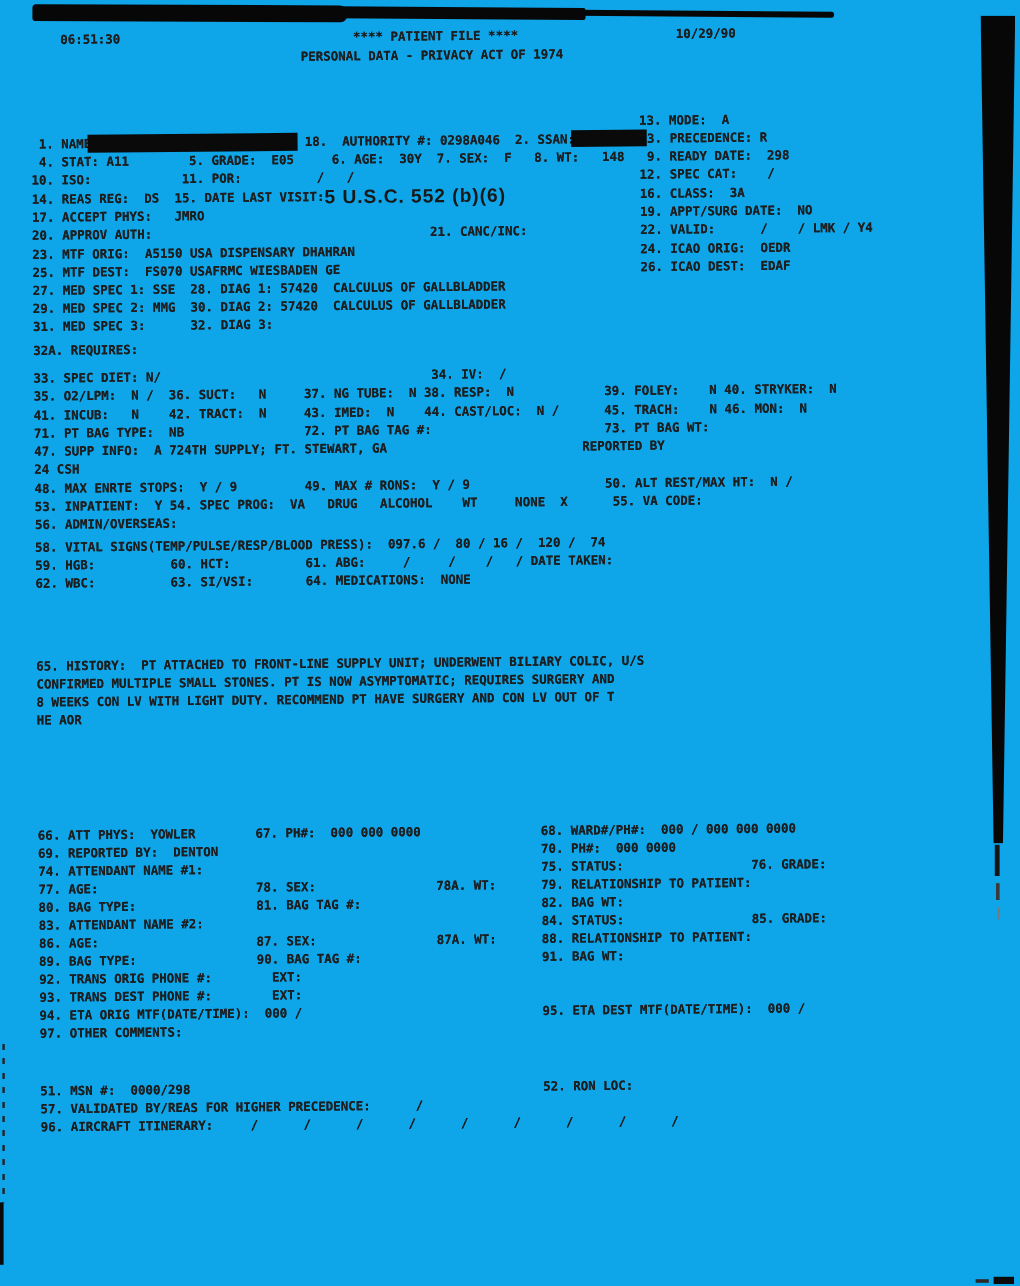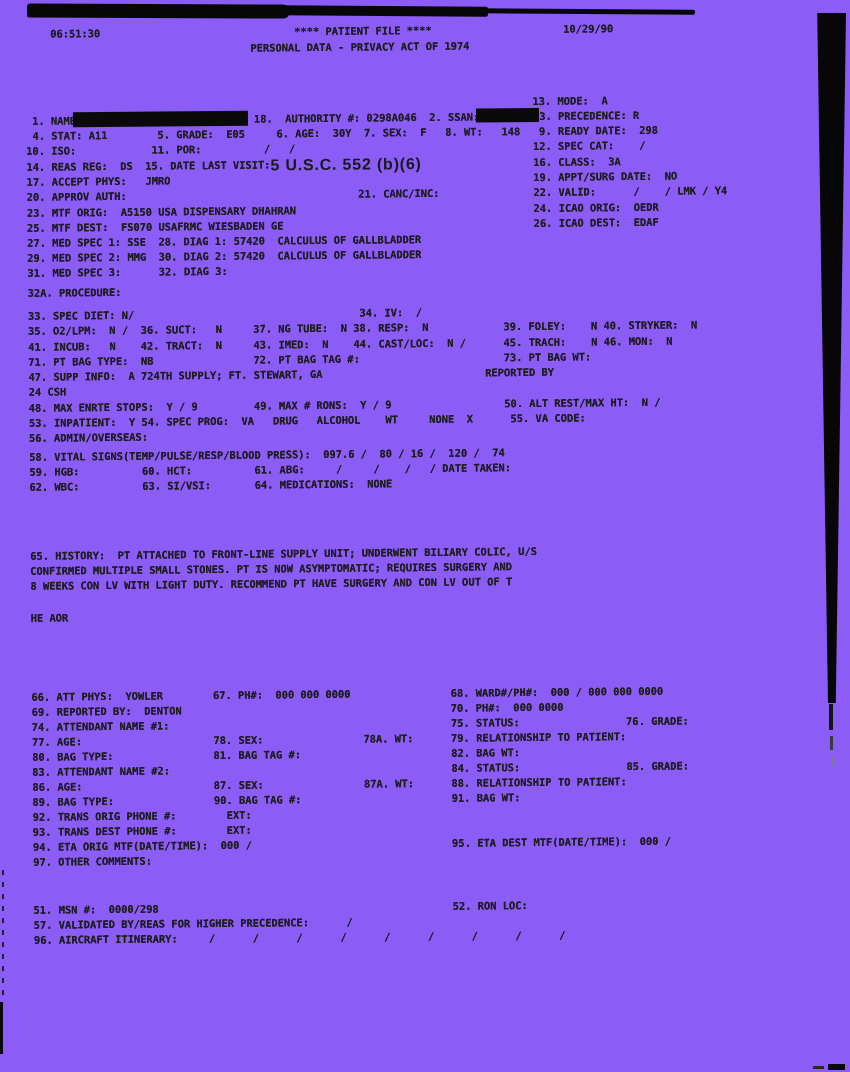--- a/index.html
+++ b/index.html
@@ -2,21 +2,21 @@
 <html><head>
 <meta charset="utf-8">
 <style>
   html,body{margin:0;padding:0;}
   body{
     width:850px;height:1072px;
     background:#fdfdfb;
     position:relative;
     overflow:hidden;
   }
-  .page{position:absolute;inset:0;background:#8b5cf6;}
+  .page{position:absolute;inset:0;background:#0ea5e9;}
   .content{
     position:absolute;left:0;top:0;width:850px;height:1072px;
     transform:rotate(-0.55deg);
     transform-origin:50% 50%;
     font-family:"DejaVu Sans Mono",monospace;
   }
   .line{
     position:absolute;left:30px;
     font:700 10.4px/13px "DejaVu Sans Mono",monospace;
     color:#1e1e1e;
@@ -89,37 +89,37 @@
     <div class="line" style="top:126px"> 4. STAT: A11        5. GRADE:  E05     6. AGE:  30Y  7. SEX:  F   8. WT:   148   9. READY DATE:  298</div>
     <div class="line" style="top:141px">10. ISO:            11. POR:          /   /                                      12. SPEC CAT:    /</div>
     <div class="line" style="top:157px">14. REAS REG:  DS  15. DATE LAST VISIT:                                          16. CLASS:  3A</div>
     <div class="line" style="top:172px">17. ACCEPT PHYS:   JMRO                                                          19. APPT/SURG DATE:  NO</div>
     <div class="line" style="top:187px">20. APPROV AUTH:                                     21. CANC/INC:               22. VALID:      /    / LMK / Y4</div>
     <div class="line" style="top:203px">23. MTF ORIG:  A5150 USA DISPENSARY DHAHRAN                                      24. ICAO ORIG:  OEDR</div>
     <div class="line" style="top:218px">25. MTF DEST:  FS070 USAFRMC WIESBADEN GE                                        26. ICAO DEST:  EDAF</div>
     <div class="line" style="top:233px">27. MED SPEC 1: SSE  28. DIAG 1: 57420  CALCULUS OF GALLBLADDER</div>
     <div class="line" style="top:248px">29. MED SPEC 2: MMG  30. DIAG 2: 57420  CALCULUS OF GALLBLADDER</div>
     <div class="line" style="top:263px">31. MED SPEC 3:      32. DIAG 3:</div>
-    <div class="line" style="top:283px">32A. PROCEDURE:</div>
+    <div class="line" style="top:283px">32A. REQUIRES:</div>
     <div class="line" style="top:306px">33. SPEC DIET: N/                                    34. IV:  /</div>
     <div class="line" style="top:321px">35. O2/LPM:  N /  36. SUCT:   N     37. NG TUBE:  N 38. RESP:  N            39. FOLEY:    N 40. STRYKER:  N</div>
     <div class="line" style="top:337px">41. INCUB:   N    42. TRACT:  N     43. IMED:  N    44. CAST/LOC:  N /      45. TRACH:    N 46. MON:  N</div>
     <div class="line" style="top:352px">71. PT BAG TYPE:  NB                72. PT BAG TAG #:                       73. PT BAG WT:</div>
     <div class="line" style="top:367px">47. SUPP INFO:  A 724TH SUPPLY; FT. STEWART, GA                          REPORTED BY</div>
     <div class="line" style="top:382px">24 CSH</div>
     <div class="line" style="top:398px">48. MAX ENRTE STOPS:  Y / 9         49. MAX # RONS:  Y / 9                  50. ALT REST/MAX HT:  N /</div>
     <div class="line" style="top:413px">53. INPATIENT:  Y 54. SPEC PROG:  VA   DRUG   ALCOHOL    WT     NONE  X      55. VA CODE:</div>
     <div class="line" style="top:428px">56. ADMIN/OVERSEAS:</div>
     <div class="line" style="top:447px">58. VITAL SIGNS(TEMP/PULSE/RESP/BLOOD PRESS):  097.6 /  80 / 16 /  120 /  74</div>
     <div class="line" style="top:462px">59. HGB:          60. HCT:          61. ABG:     /     /    /   / DATE TAKEN:</div>
     <div class="line" style="top:477px">62. WBC:          63. SI/VSI:       64. MEDICATIONS:  NONE</div>
     <div class="line" style="top:546px">65. HISTORY:  PT ATTACHED TO FRONT-LINE SUPPLY UNIT; UNDERWENT BILIARY COLIC, U/S</div>
     <div class="line" style="top:561px">CONFIRMED MULTIPLE SMALL STONES. PT IS NOW ASYMPTOMATIC; REQUIRES SURGERY AND</div>
     <div class="line" style="top:576px">8 WEEKS CON LV WITH LIGHT DUTY. RECOMMEND PT HAVE SURGERY AND CON LV OUT OF T</div>
-    <div class="line" style="top:608px">HE AOR</div>
+    <div class="line" style="top:591px">HE AOR</div>
     <div class="line" style="top:687px">66. ATT PHYS:  YOWLER        67. PH#:  000 000 0000                68. WARD#/PH#:  000 / 000 000 0000</div>
     <div class="line" style="top:702px">69. REPORTED BY:  DENTON                                           70. PH#:  000 0000</div>
     <div class="line" style="top:717px">74. ATTENDANT NAME #1:                                             75. STATUS:                 76. GRADE:</div>
     <div class="line" style="top:732px">77. AGE:                     78. SEX:                78A. WT:      79. RELATIONSHIP TO PATIENT:</div>
     <div class="line" style="top:747px">80. BAG TYPE:                81. BAG TAG #:                        82. BAG WT:</div>
     <div class="line" style="top:762px">83. ATTENDANT NAME #2:                                             84. STATUS:                 85. GRADE:</div>
     <div class="line" style="top:777px">86. AGE:                     87. SEX:                87A. WT:      88. RELATIONSHIP TO PATIENT:</div>
     <div class="line" style="top:792px">89. BAG TYPE:                90. BAG TAG #:                        91. BAG WT:</div>
     <div class="line" style="top:807px">92. TRANS ORIG PHONE #:        EXT:</div>
     <div class="line" style="top:822px">93. TRANS DEST PHONE #:        EXT:</div>

